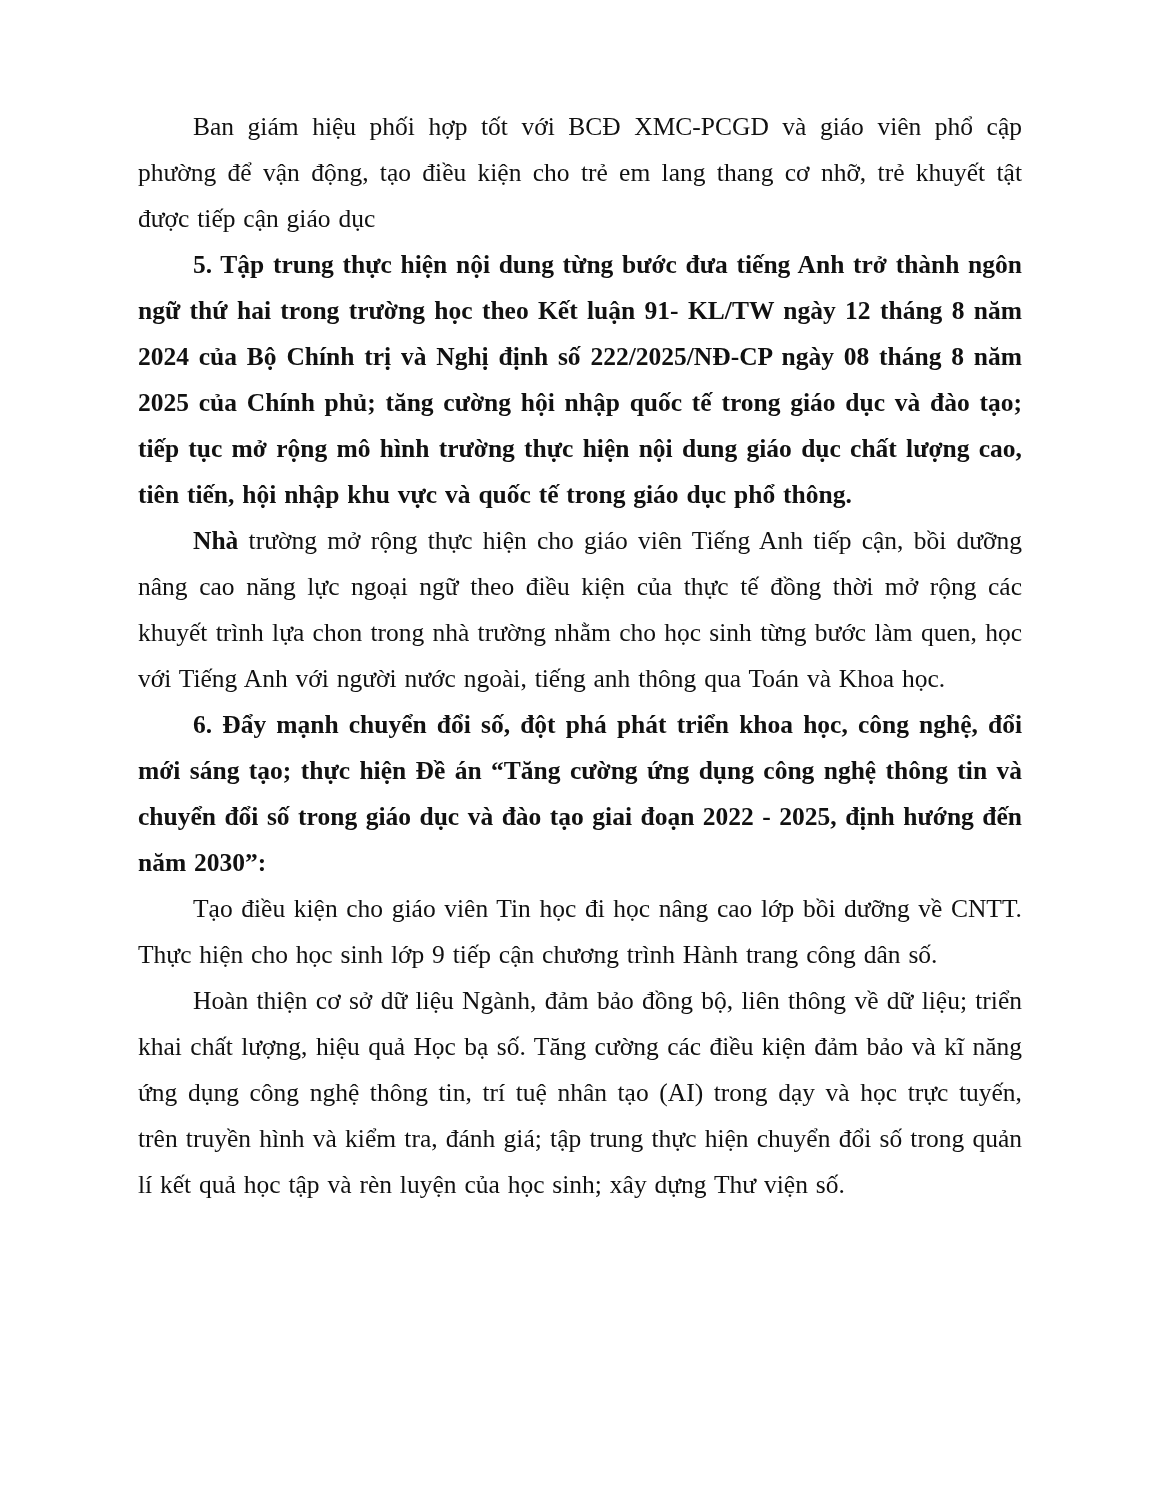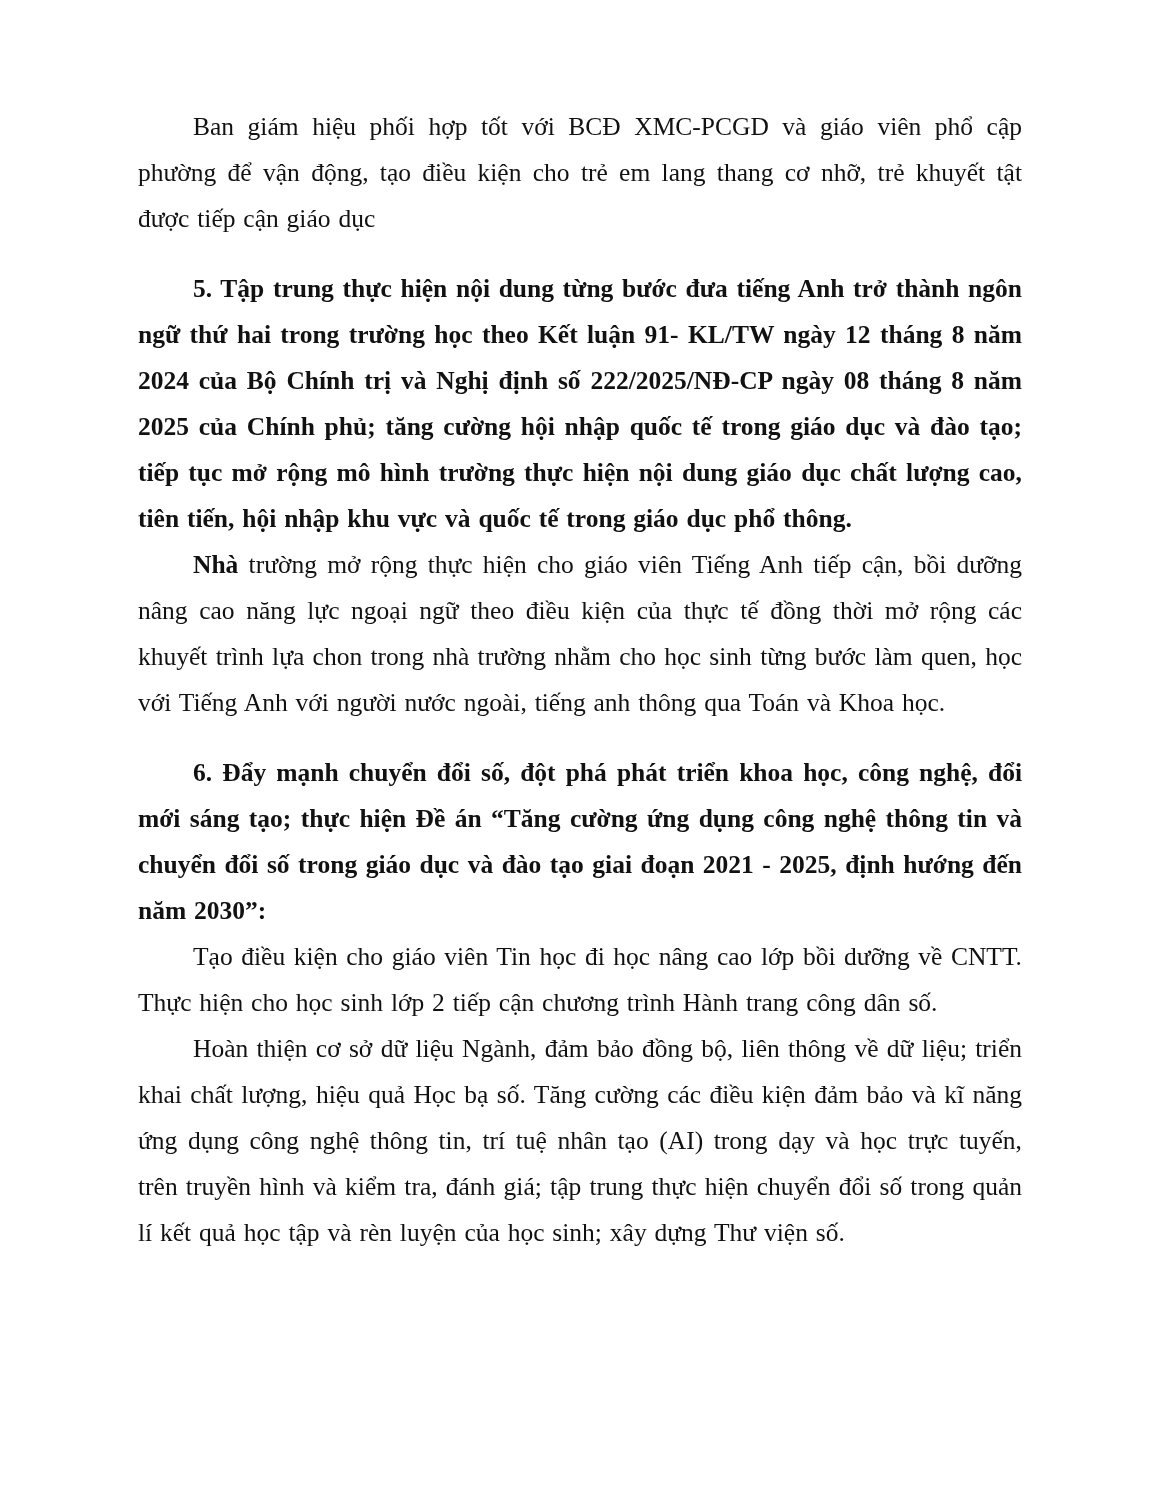--- a/index.html
+++ b/index.html
@@ -23,29 +23,28 @@
     margin: 0;
     font-size: 25.5px;
     line-height: 46px;
     text-align: justify;
     text-align-last: left;
     text-indent: 55px;
     word-spacing: 1.5px;
   }
   .para.heading {
     font-weight: bold;
-    margin-top: 24px;
   }
   .run-bold { font-weight: bold; }
 </style>
 </head>
 <body>
 
 <div class="page">
   <div id="doc-body">
       <p class="para"><span>Ban giám hiệu phối hợp tốt với BCĐ XMC-PCGD và giáo viên phổ cập phường để vận động, tạo điều kiện cho trẻ em lang thang cơ nhỡ, trẻ khuyết tật được tiếp cận giáo dục</span></p>
       <p class="para heading"><span class="run-bold">5. Tập trung thực hiện nội dung từng bước đưa tiếng Anh trở thành ngôn ngữ thứ hai trong trường học theo Kết luận 91- KL/TW ngày 12 tháng 8 năm 2024 của Bộ Chính trị và Nghị định số 222/2025/NĐ-CP ngày 08 tháng 8 năm 2025 của Chính phủ; tăng cường hội nhập quốc tế trong giáo dục và đào tạo; tiếp tục mở rộng mô hình trường thực hiện nội dung giáo dục chất lượng cao, tiên tiến, hội nhập khu vực và quốc tế trong giáo dục phổ thông.</span></p>
       <p class="para"><span class="run-bold">Nhà</span><span> trường mở rộng thực hiện cho giáo viên Tiếng Anh tiếp cận, bồi dưỡng nâng cao năng lực ngoại ngữ theo điều kiện của thực tế đồng thời mở rộng các khuyết trình lựa chon trong nhà trường nhằm cho học sinh từng bước làm quen, học với Tiếng Anh với người nước ngoài, tiếng anh thông qua Toán và Khoa học.</span></p>
-      <p class="para heading"><span class="run-bold">6. Đẩy mạnh chuyển đổi số, đột phá phát triển khoa học, công nghệ, đổi mới sáng tạo; thực hiện Đề án “Tăng cường ứng dụng công nghệ thông tin và chuyển đổi số trong giáo dục và đào tạo giai đoạn 2021 - 2025, định hướng đến năm 2030”:</span></p>
-      <p class="para"><span>Tạo điều kiện cho giáo viên Tin học đi học nâng cao lớp bồi dưỡng về CNTT. Thực hiện cho học sinh lớp 2 tiếp cận chương trình Hành trang công dân số.</span></p>
+      <p class="para heading"><span class="run-bold">6. Đẩy mạnh chuyển đổi số, đột phá phát triển khoa học, công nghệ, đổi mới sáng tạo; thực hiện Đề án “Tăng cường ứng dụng công nghệ thông tin và chuyển đổi số trong giáo dục và đào tạo giai đoạn 2022 - 2025, định hướng đến năm 2030”:</span></p>
+      <p class="para"><span>Tạo điều kiện cho giáo viên Tin học đi học nâng cao lớp bồi dưỡng về CNTT. Thực hiện cho học sinh lớp 9 tiếp cận chương trình Hành trang công dân số.</span></p>
       <p class="para"><span>Hoàn thiện cơ sở dữ liệu Ngành, đảm bảo đồng bộ, liên thông về dữ liệu; triển khai chất lượng, hiệu quả Học bạ số. Tăng cường các điều kiện đảm bảo và kĩ năng ứng dụng công nghệ thông tin, trí tuệ nhân tạo (AI) trong dạy và học trực tuyến, trên truyền hình và kiểm tra, đánh giá; tập trung thực hiện chuyển đổi số trong quản lí kết quả học tập và rèn luyện của học sinh; xây dựng Thư viện số.</span></p>
     </div>
 </div>
 
 </body></html>

